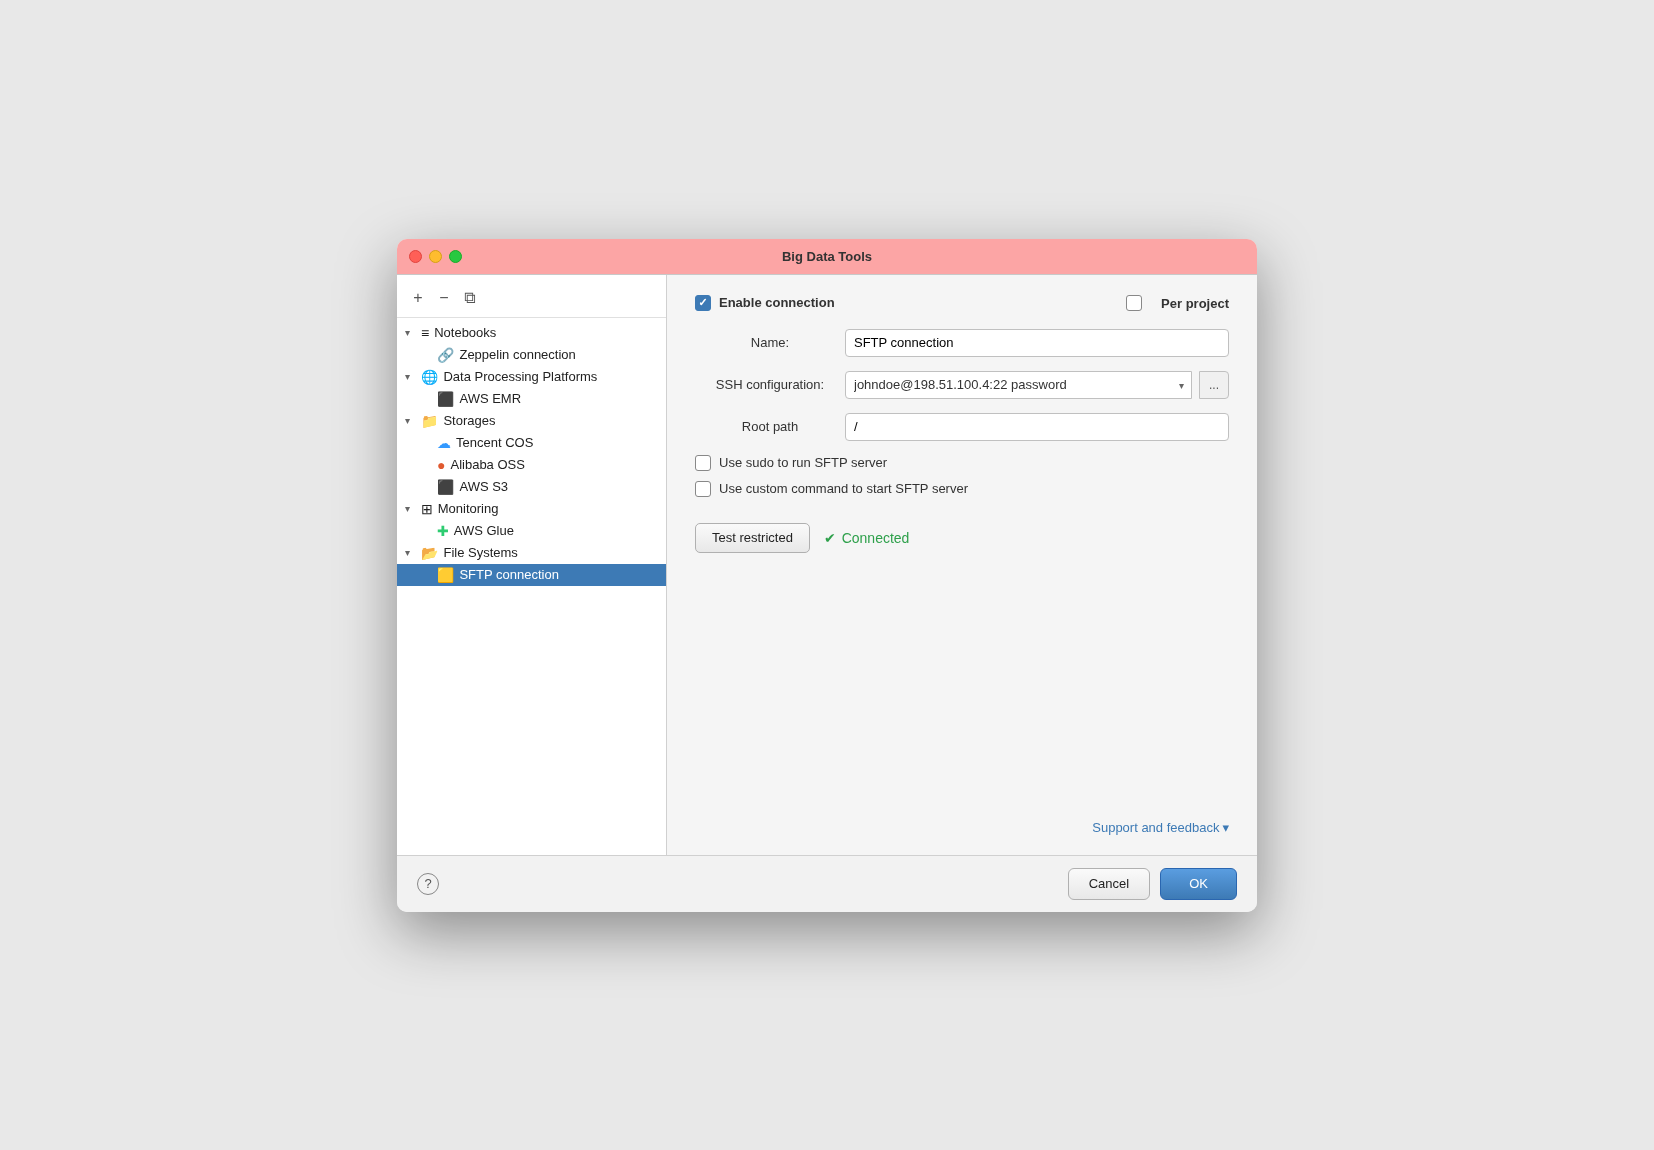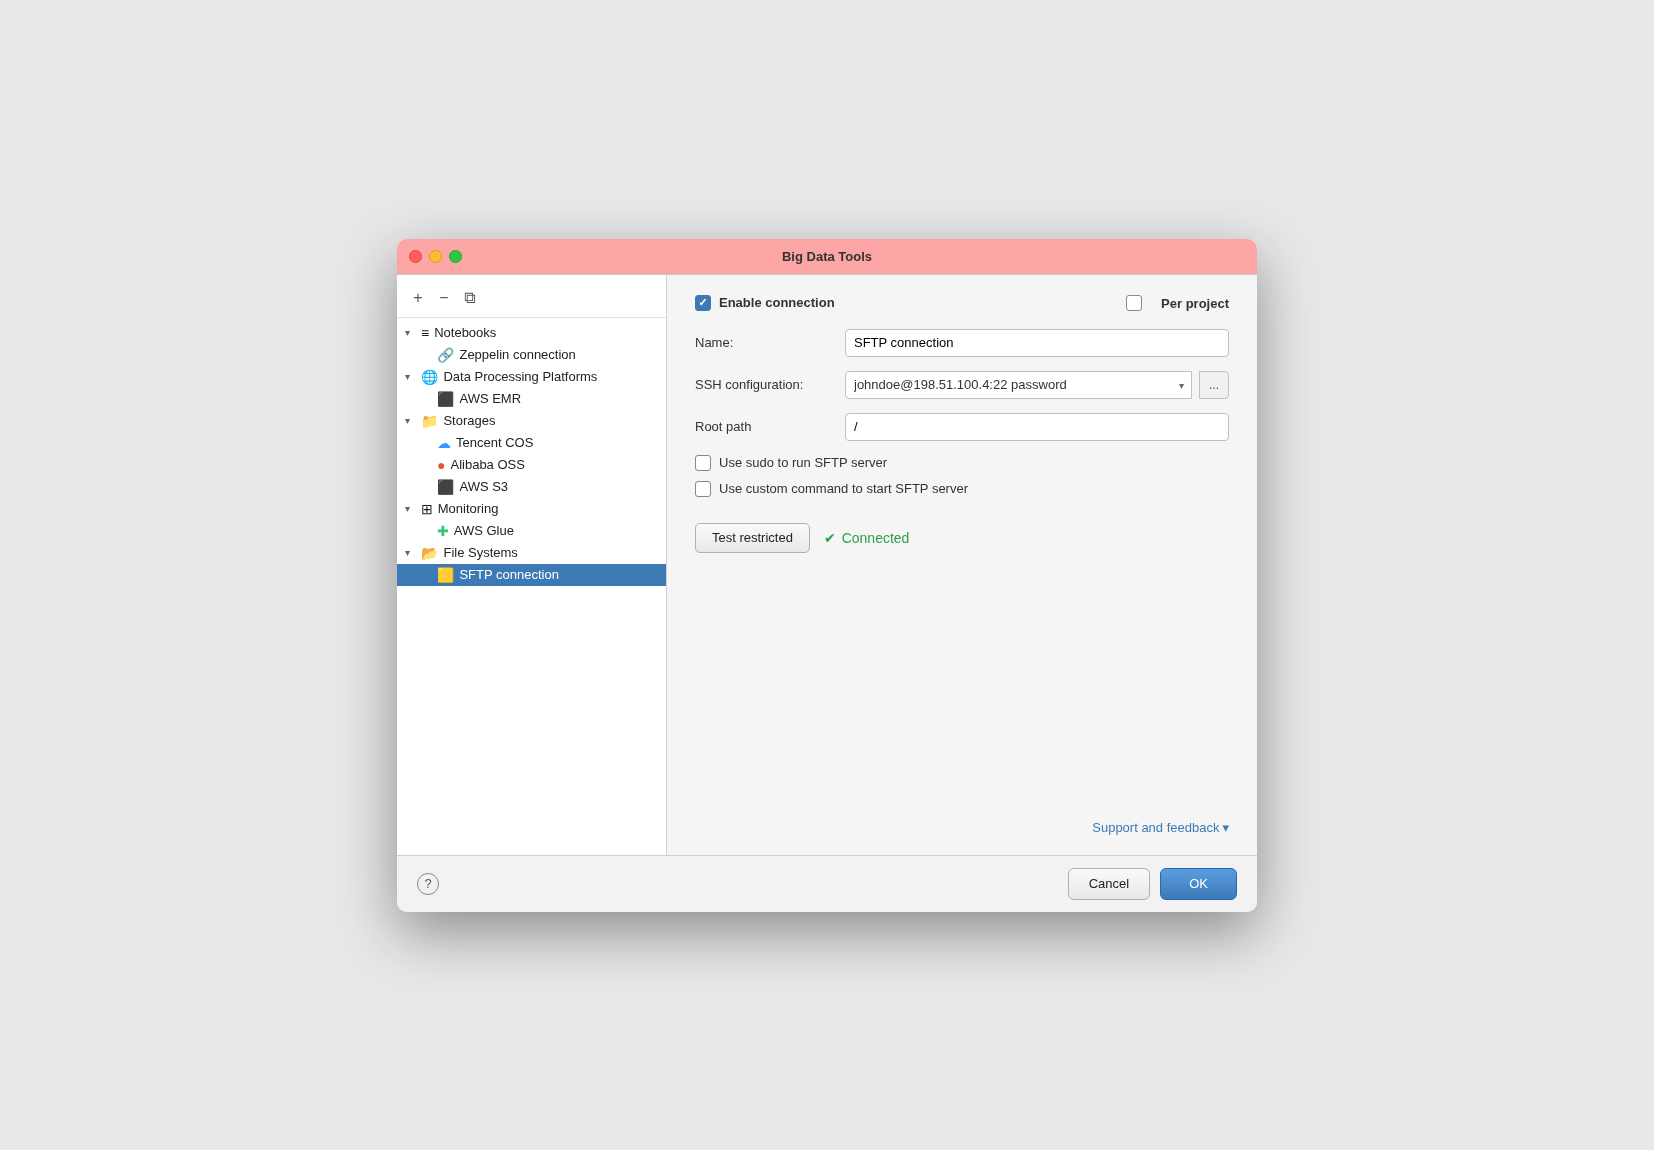--- a/index.html
+++ b/index.html
@@ -143,20 +143,21 @@
     .form-row {
       display: flex;
       align-items: center;
       margin-bottom: 14px;
     }
     .form-label {
       width: 150px;
       color: #333;
       font-size: 13px;
       flex-shrink: 0;
+      text-align: center;
     }
     .form-input {
       flex: 1;
       height: 28px;
       border: 1px solid #c0c0c0;
       border-radius: 4px;
       padding: 0 8px;
       font-size: 13px;
       background: white;
       outline: none;

